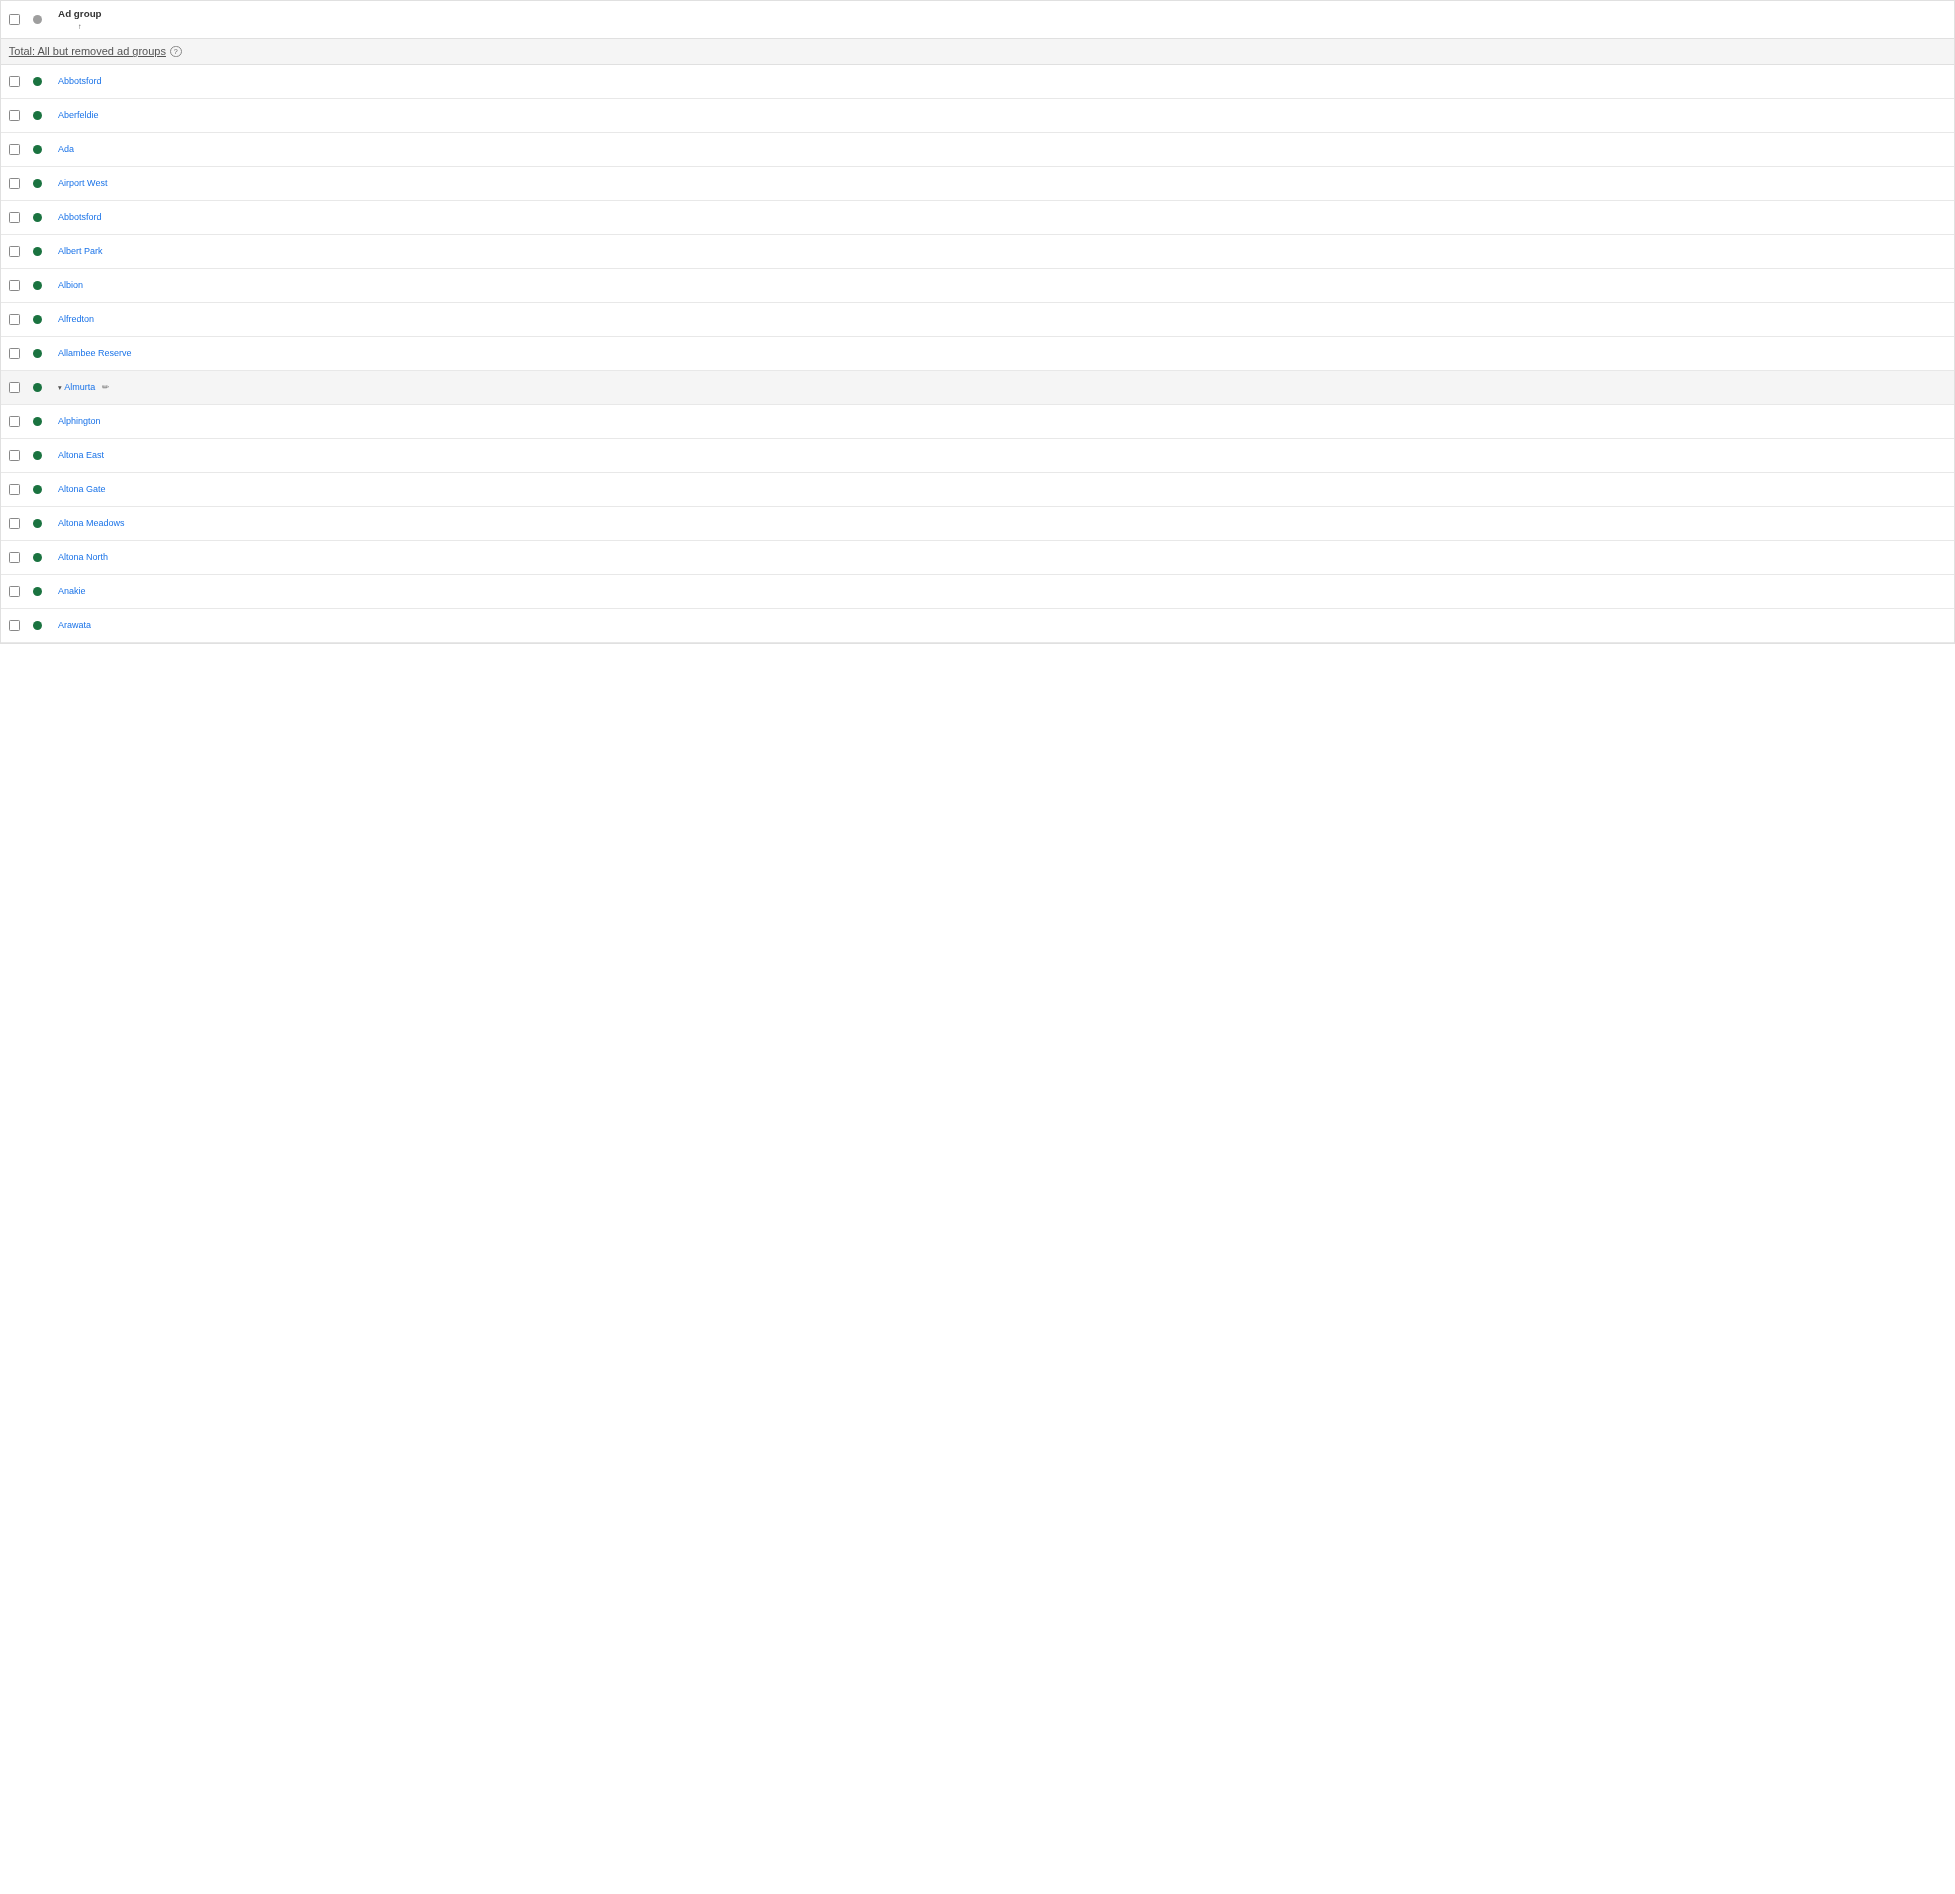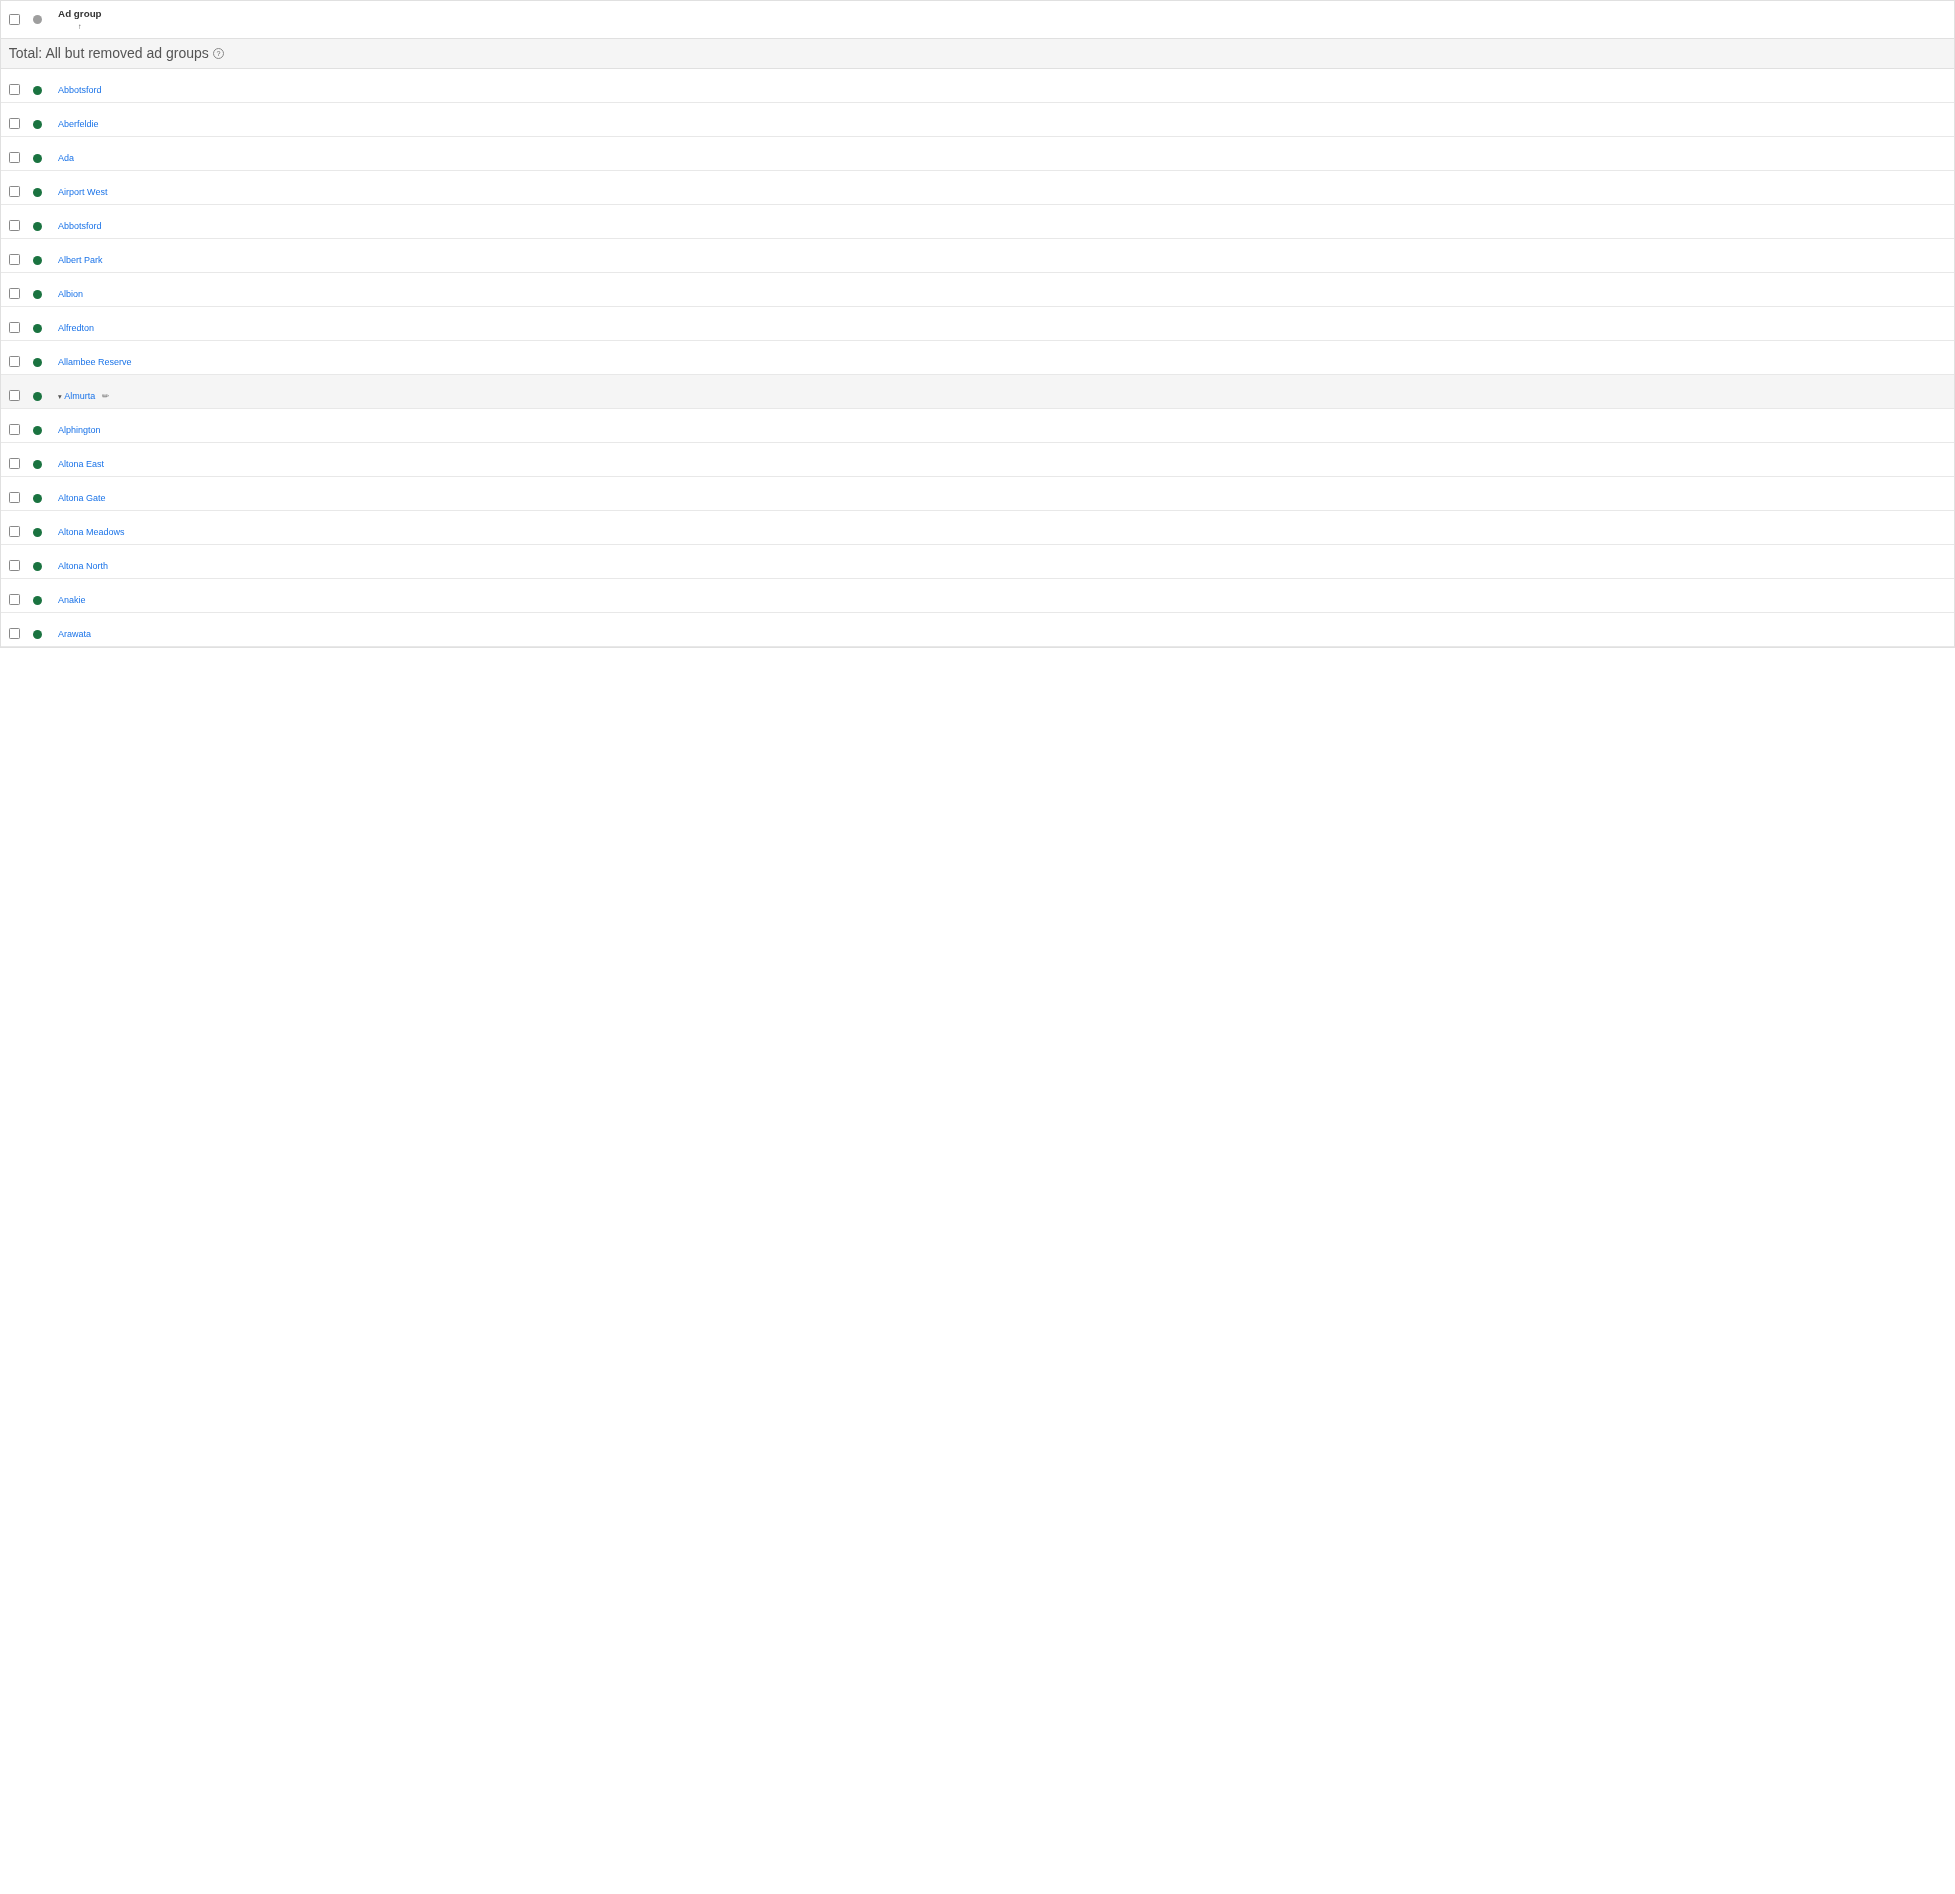--- a/index.html
+++ b/index.html
@@ -33,21 +33,21 @@
       display: flex;
       align-items: center;
       padding: 6.5px 7.8px;
       background: #f5f5f5;
       border-bottom: 0.7px solid #e0e0e0;
       min-height: 26px;
     }
 
     .data-row {
       display: flex;
-      align-items: flex-end;
+      align-items: center;
       padding: 6.5px 7.8px;
       border-bottom: 0.7px solid #e8e8e8;
       min-height: 34px;
       background: #fff;
       cursor: pointer;
     }
 
     .data-row.highlighted {
       background: #f5f5f5;
     }
@@ -94,22 +94,23 @@
       color: #555;
     }
 
     .ad-group-name {
       color: #1a73e8;
       font-size: 9px;
       text-decoration: none;
     }
 
     .total-label {
-      font-size: 14px;
+      font-size: 11px;
       color: #555;
+      text-decoration: underline;
     }
 
     .help-icon {
       display: inline-flex;
       align-items: center;
       justify-content: center;
       width: 11.7px;
       height: 11.7px;
       border: 1px solid #888;
       border-radius: 50%;

